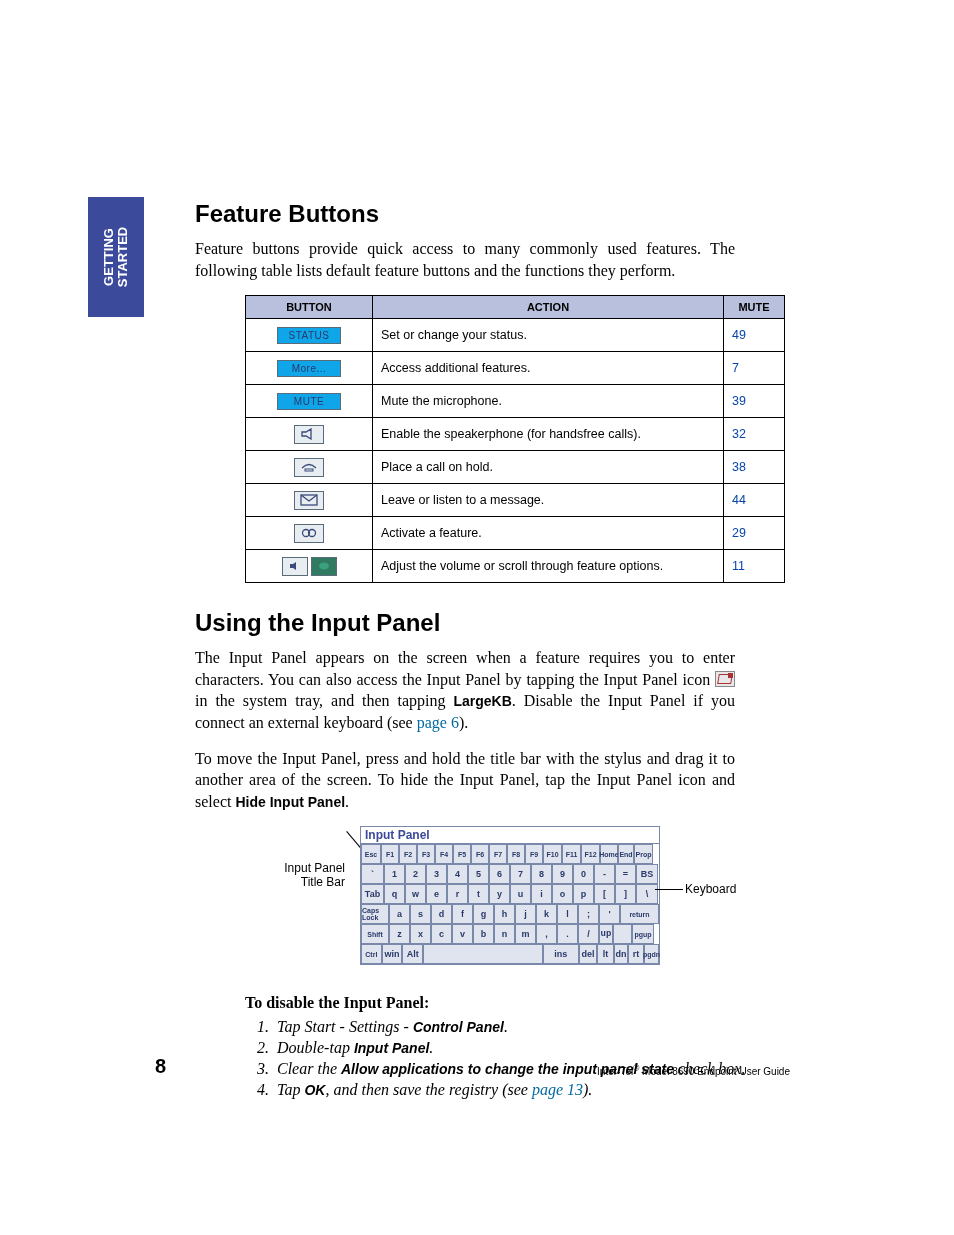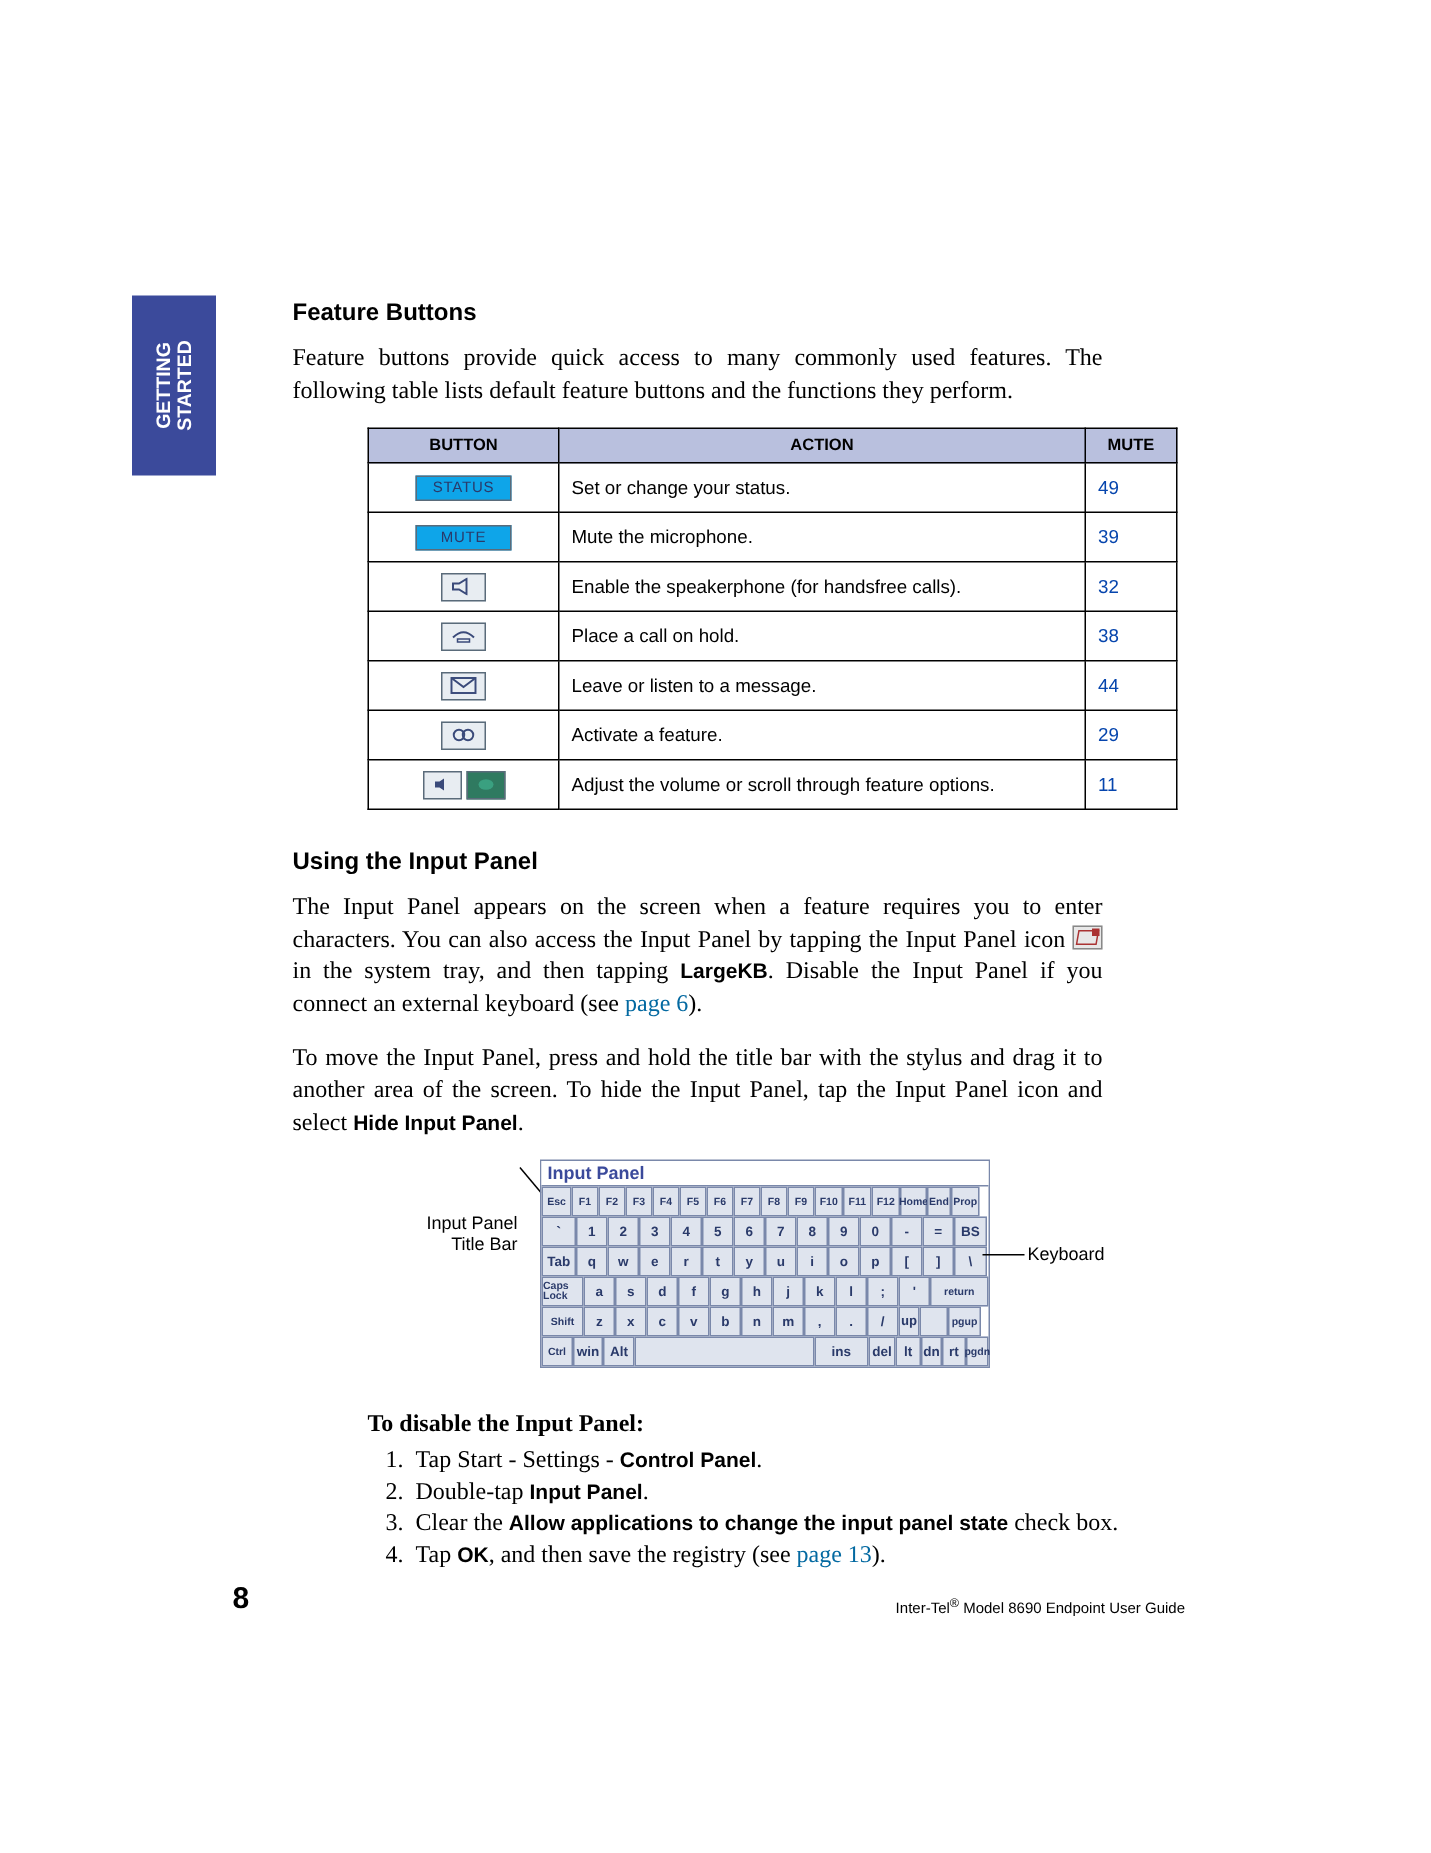--- a/index.html
+++ b/index.html
@@ -41,21 +41,21 @@
   }
   .content {
     position: absolute;
     left: 195px;
     top: 200px;
     width: 600px;
   }
   h2.section {
     font-family: Arial, Helvetica, sans-serif;
     font-weight: bold;
-    font-size: 16px;
+    font-size: 24px;
     margin: 0 0 10px 0;
   }
   p.body {
     margin: 0 0 14px 0;
     font-size: 16px;
     line-height: 1.35;
     text-align: justify;
   }
   .indent {
     margin-left: 50px;
@@ -136,20 +136,21 @@
   .link { color: #0369a1; }
   .subhead {
     font-weight: bold;
     font-size: 16px;
     margin: 14px 0 6px 50px;
   }
   ol.steps {
     margin: 0 0 0 78px;
     padding: 0;
     font-size: 16px;
+    font-style: italic;
   }
   ol.steps li {
     margin: 3px 0;
     padding-left: 4px;
   }
   .bold-sans { font-family: Arial, Helvetica, sans-serif; font-weight: bold; font-size: 14px; }
   .footer {
     position: absolute;
     left: 155px;
     top: 1055px;
@@ -292,20 +293,25 @@
           <th>BUTTON</th>
           <th>ACTION</th>
           <th>MUTE</th>
         </tr>
       </thead>
       <tbody id="feat-body">
           <tr>
             <td class="btncell"><span class="btnbox">STATUS</span></td>
             <td>Set or change your status.</td>
             <td class="pagecell">49</td>
+          </tr>
+          <tr>
+            <td class="btncell"><span class="btnbox">More...</span></td>
+            <td>Access additional features.</td>
+            <td class="pagecell">7</td>
           </tr>
           <tr>
             <td class="btncell"><span class="btnbox">MUTE</span></td>
             <td>Mute the microphone.</td>
             <td class="pagecell">39</td>
           </tr>
           <tr>
             <td class="btncell"><span class="iconbox">
                 <svg width="16" height="12" viewBox="0 0 16 12">
                   <polygon points="1,4 5,4 10,1 10,11 5,8 1,8" fill="none" stroke="#3a4a7a" stroke-width="1.3"></polygon>

